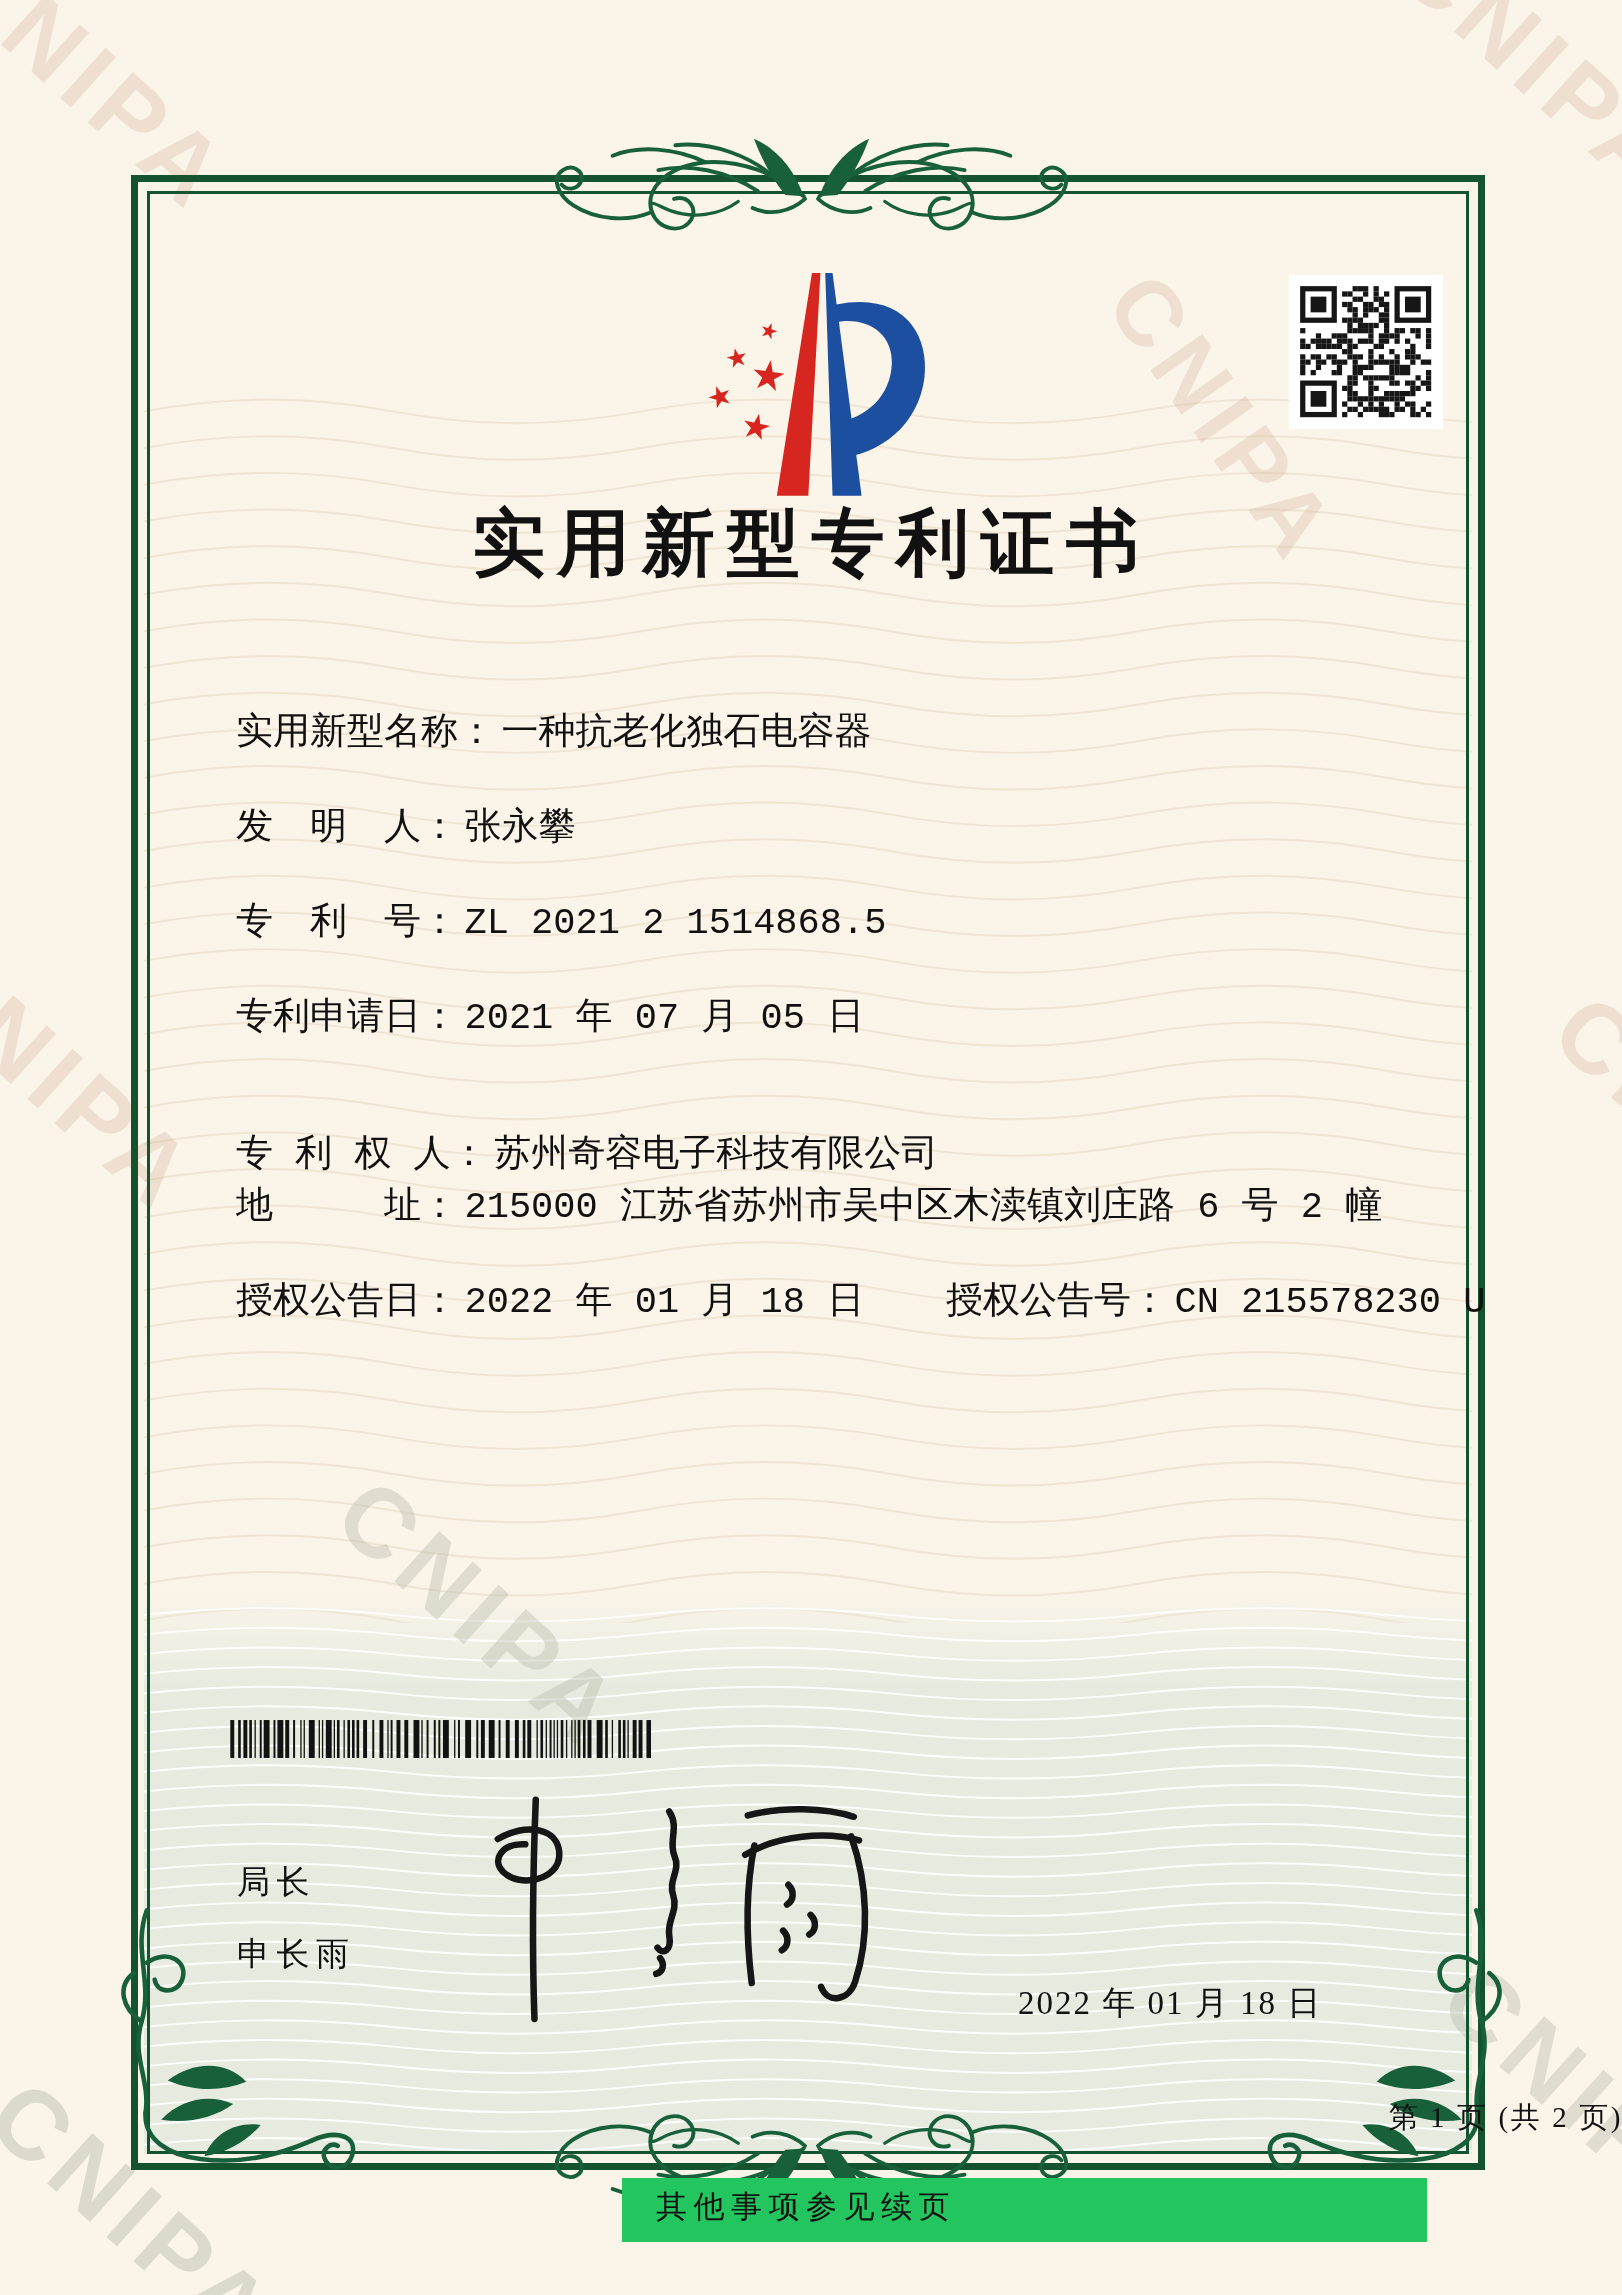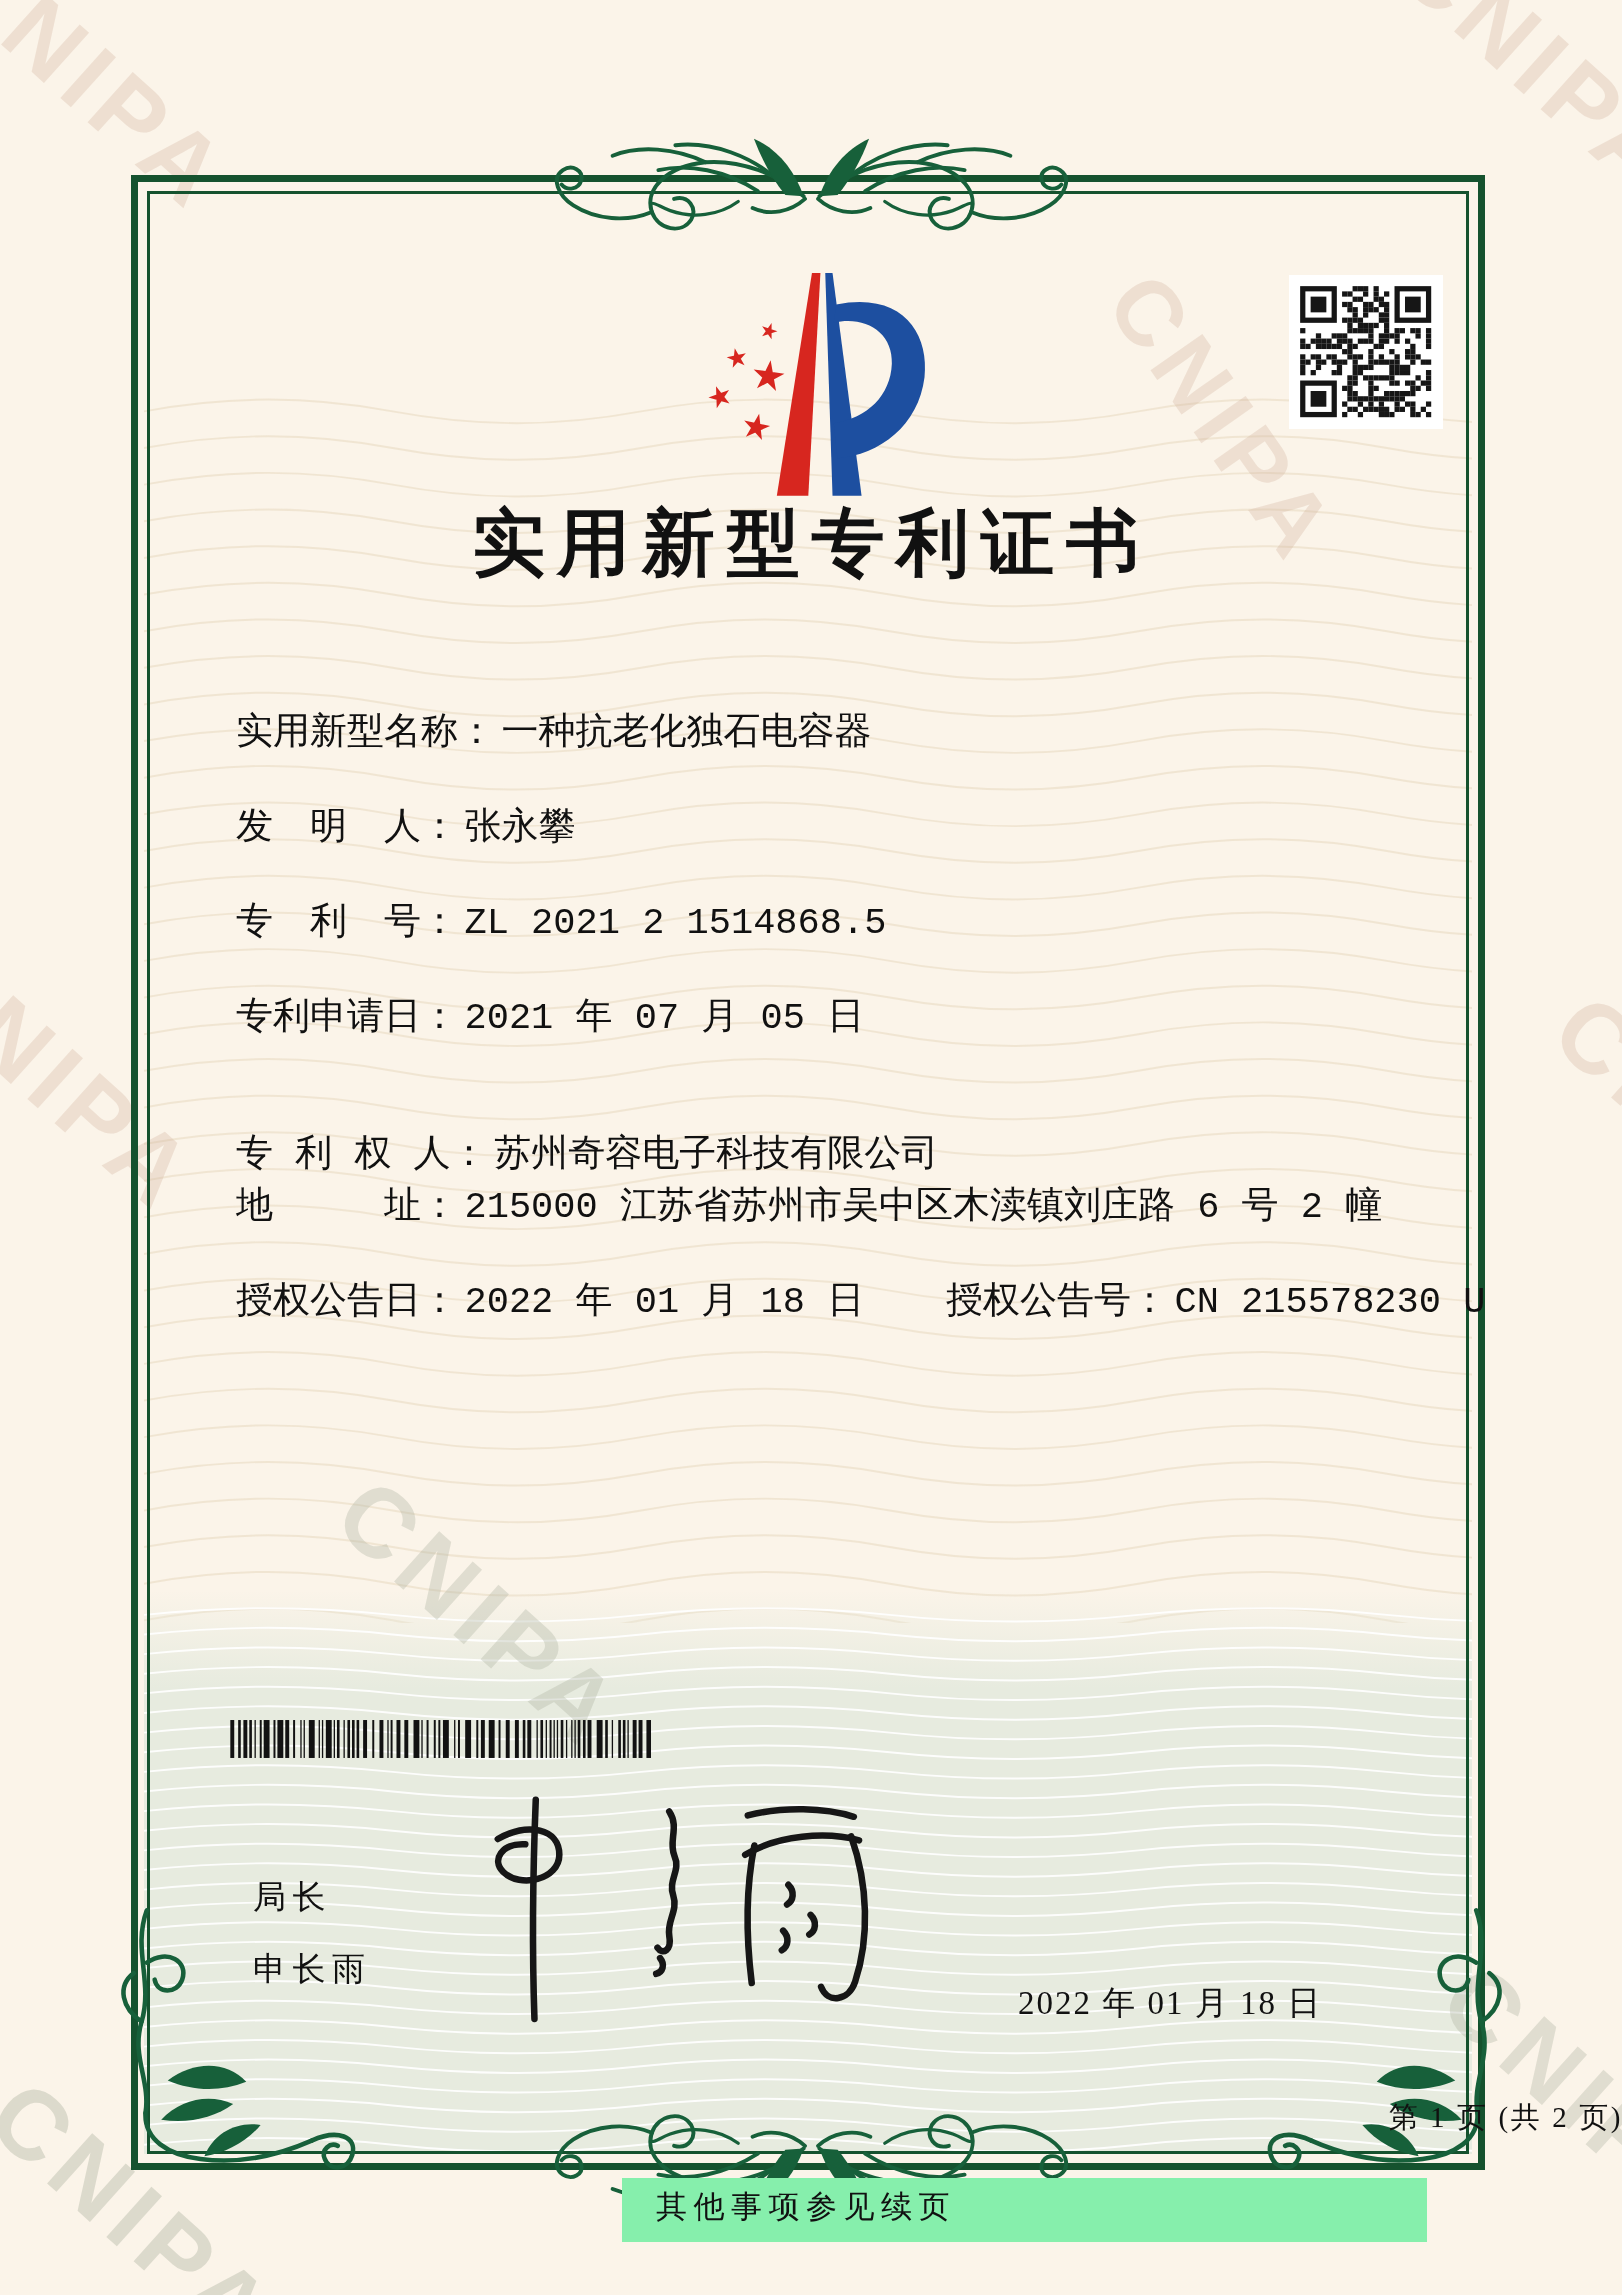--- a/index.html
+++ b/index.html
@@ -12,25 +12,25 @@
   .frame-outer{position:absolute;left:131px;top:175px;width:1340px;height:1981px;
       border:7.2px solid #15522e;z-index:4;}
   .frame-inner{position:absolute;left:9.2px;top:9.2px;right:9.2px;bottom:9.2px;border:3.9px solid #15522e;}
   .cert-no{position:absolute;left:260px;top:292px;font-size:34px;letter-spacing:5.9px;z-index:5;}
   .title{position:absolute;left:0;right:0;top:495px;text-align:center;font-size:73px;
       font-weight:bold;letter-spacing:11.8px;z-index:5;}
   .frow{position:absolute;left:236px;font-size:37px;white-space:nowrap;z-index:5;font-family:Liberation Mono, monospace;}
   .frow .lab{margin-right:6.5px;}
   .paras{position:absolute;left:230px;top:1334px;width:1163px;z-index:5;}
   .paras p{margin:0;font-size:31px;line-height:54px;text-indent:62px;text-align:justify;}
-  .sig-label{position:absolute;left:253px;font-size:33px;letter-spacing:6.5px;z-index:5;margin-top:15px;}
+  .sig-label{position:absolute;left:237px;font-size:33px;letter-spacing:6.5px;z-index:5;}
   .date{position:absolute;left:1018px;top:1981px;font-size:33px;letter-spacing:2px;z-index:6;}
   .pageno{position:absolute;left:0;right:0;top:2098px;text-align:right;font-size:29px;
       letter-spacing:2.6px;z-index:6;}
-  .strip{position:absolute;left:622px;top:2178px;width:805px;height:64px;background:#86efac;z-index:6;}
+  .strip{position:absolute;left:622px;top:2178px;width:805px;height:64px;background:#22c55e;z-index:6;}
   .strip-text{position:absolute;left:34px;top:7.9px;font-size:31px;letter-spacing:6.5px;color:#111;}
   .band{position:absolute;left:144px;top:1590px;width:1328px;height:564px;z-index:1;
       background:linear-gradient(180deg, rgba(231,235,223,0) 0px, rgba(231,235,223,1) 98px);}
   svg{display:block;}
 </style>
 </head>
 <body>
 
 <div class="page">
 

